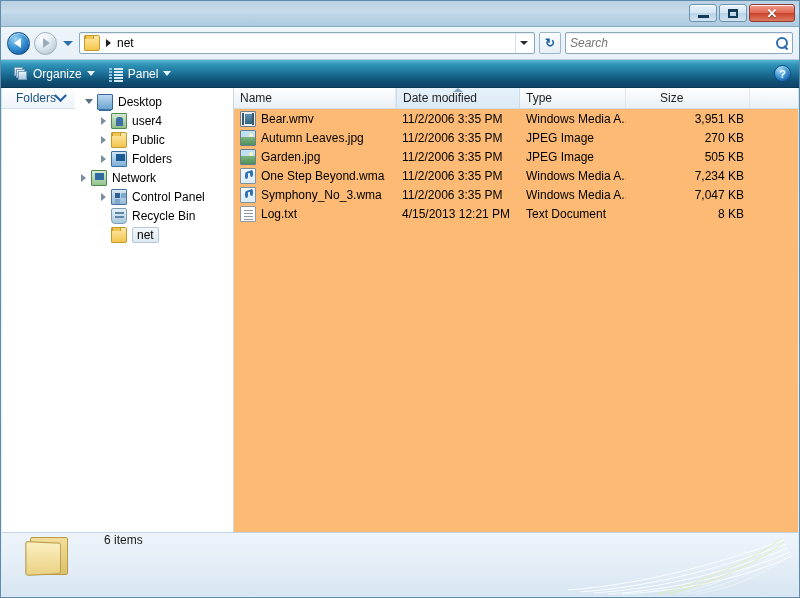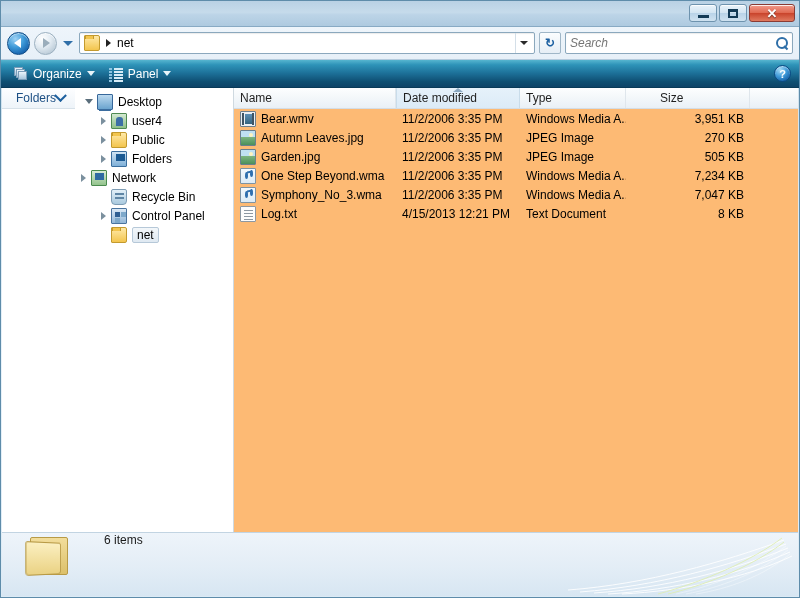--- a/index.html
+++ b/index.html
@@ -424,30 +424,30 @@
             <span class="tlbl">Folders</span>
           </div>
           <div class="tnode" style="">
             <div class="texp">
               <div class="tri-r"></div>
             </div>
             <div class="tico i-network"></div>
             <span class="tlbl">Network</span>
           </div>
           <div class="tnode" style="padding-left: 20px;">
+            <div class="texp">
+              <div class="tri-r"></div>
+            </div>
+            <div class="tico i-control"></div>
+            <span class="tlbl">Control Panel</span>
+          </div>
+          <div class="tnode" style="padding-left: 20px;">
             <div class="texp"></div>
             <div class="tico i-recycle"></div>
             <span class="tlbl">Recycle Bin</span>
-          </div>
-          <div class="tnode" style="padding-left: 20px;">
-            <div class="texp">
-              <div class="tri-r"></div>
-            </div>
-            <div class="tico i-control"></div>
-            <span class="tlbl">Control Panel</span>
           </div>
           <div class="tnode sel" style="padding-left: 20px;">
             <div class="texp"></div>
             <div class="tico i-folder"></div>
             <span class="tlbl">net</span>
           </div>
         </div>
     </div>
 
     <div id="listpane">

